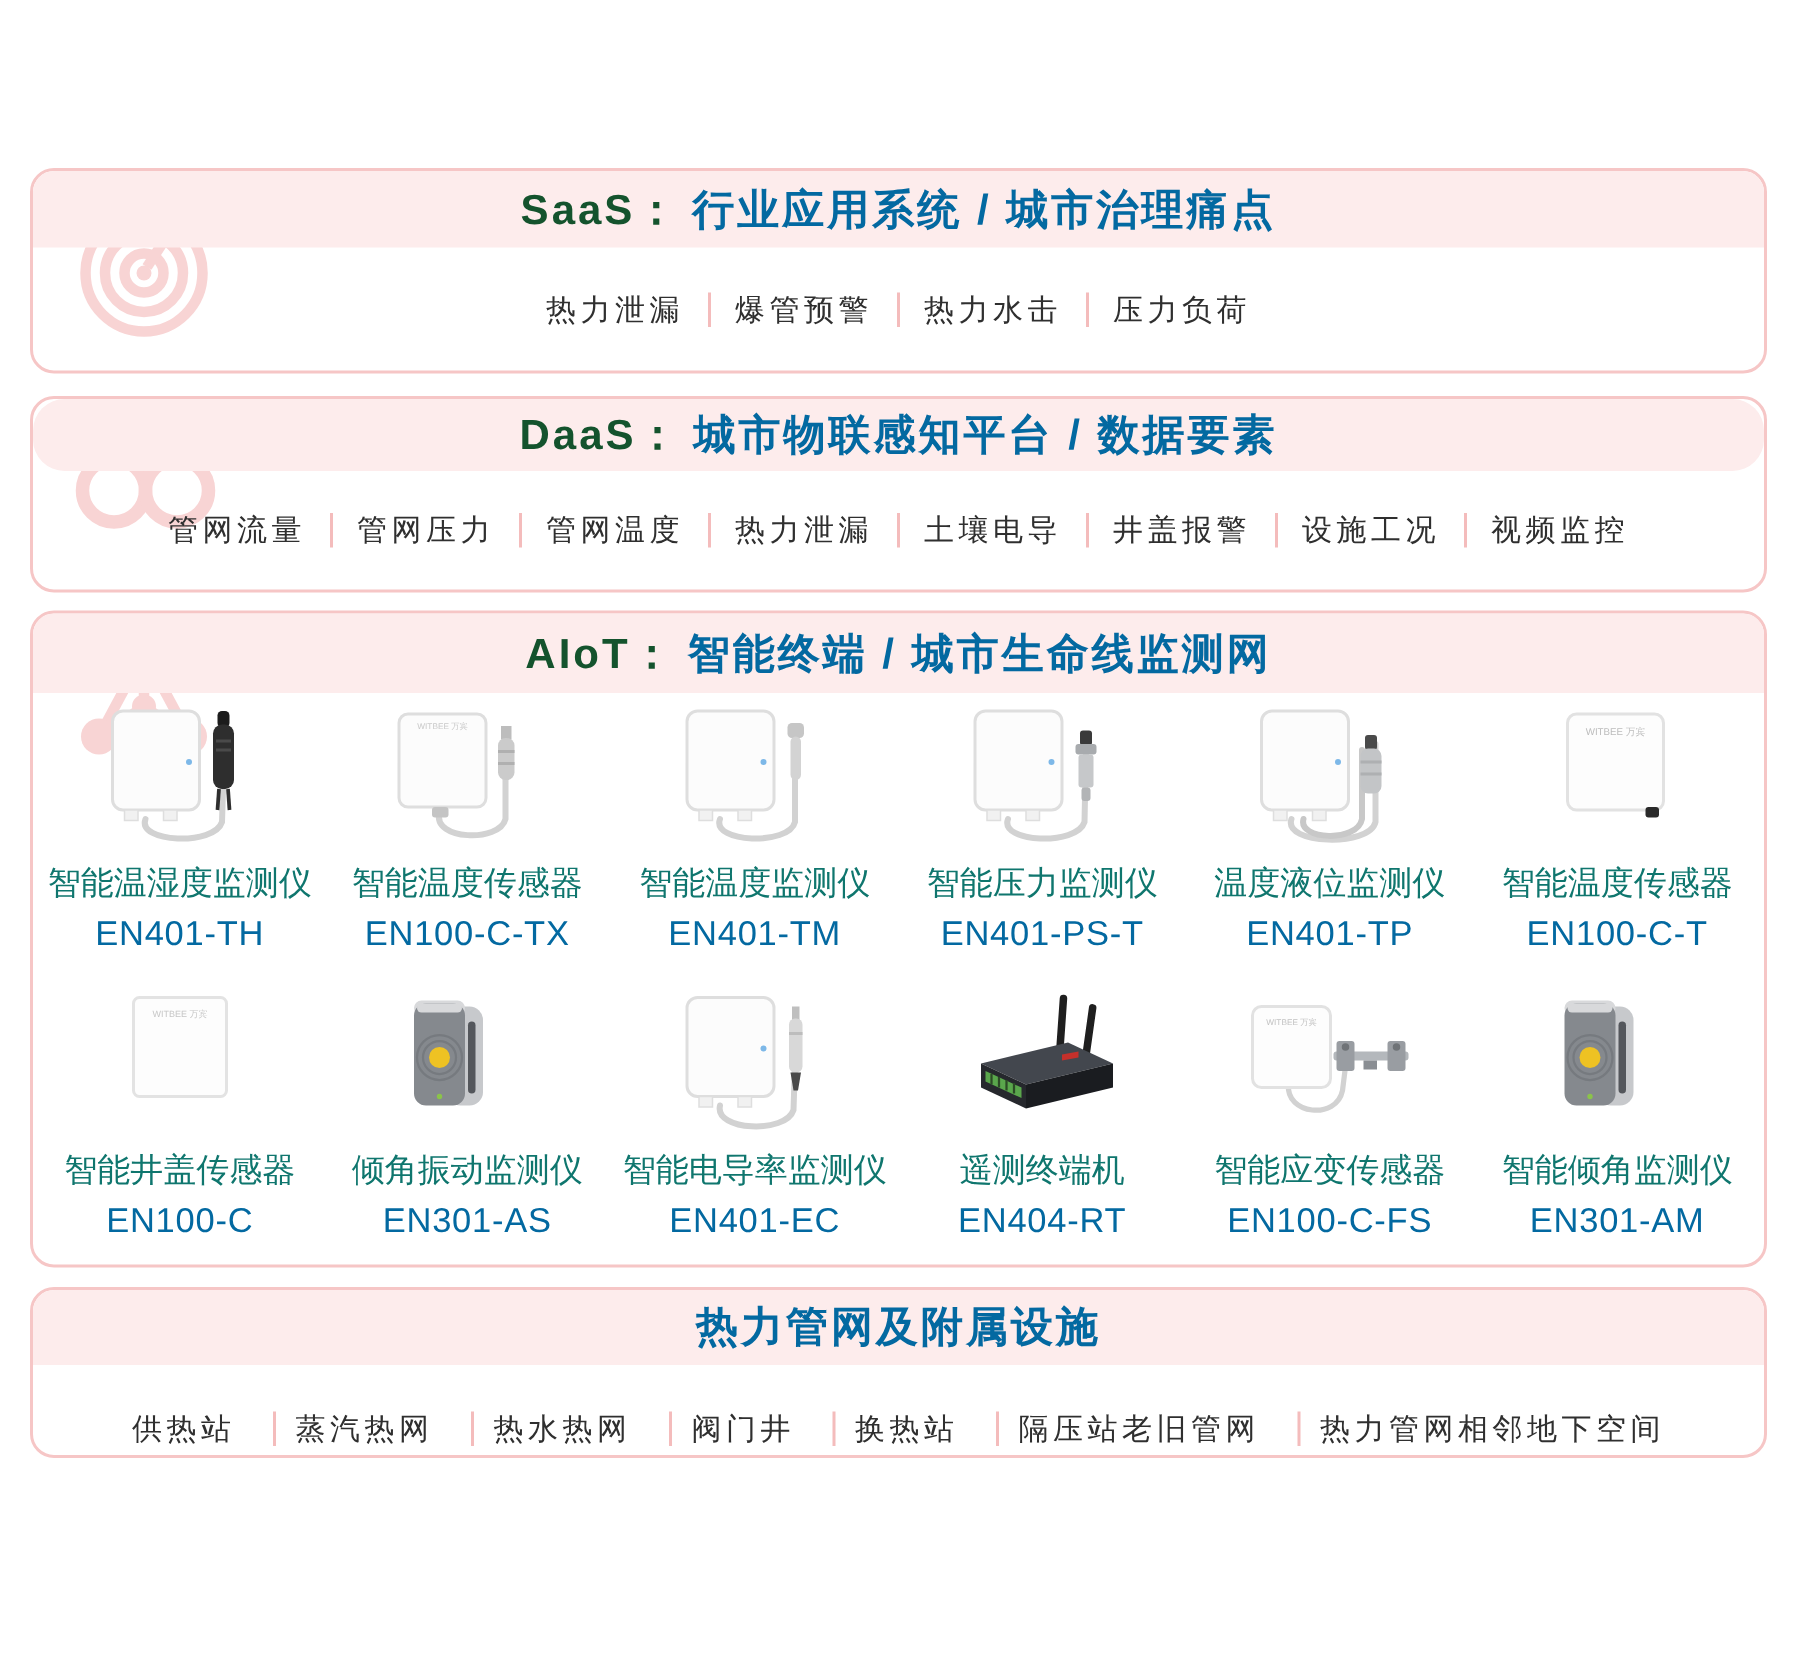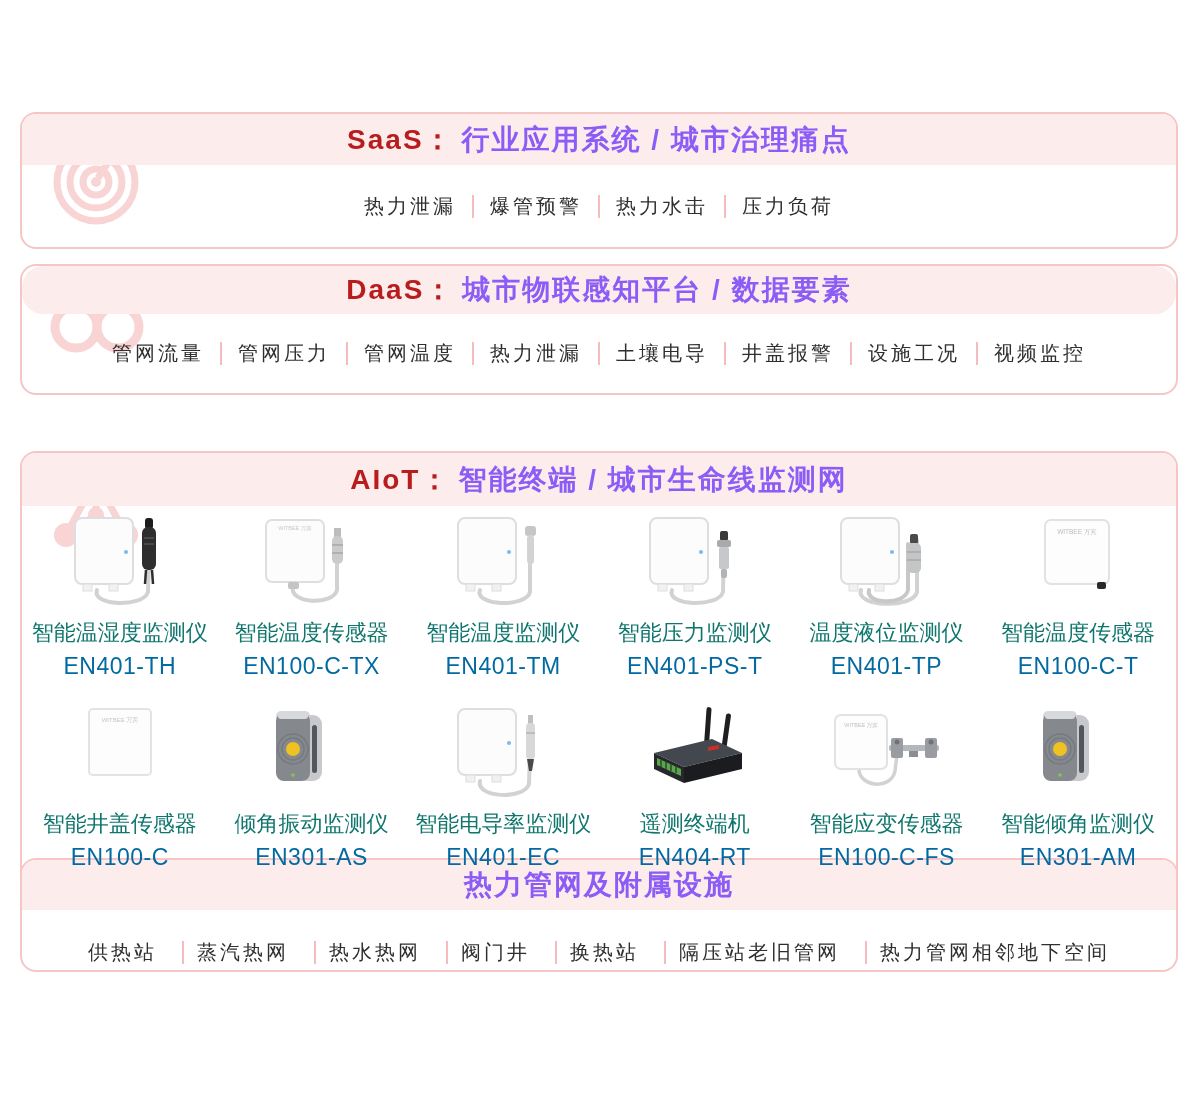--- a/index.html
+++ b/index.html
@@ -10,42 +10,42 @@
   }
   .panel{
     position:absolute;left:20px;width:1158px;box-sizing:border-box;
     border:2px solid #f6c6c6;border-radius:16px;background:#ffffff;overflow:hidden;
   }
   .band{
     background:#fdecec;display:flex;align-items:center;justify-content:center;
     position:relative;z-index:1;
   }
   .title{font-size:28px;font-weight:bold;letter-spacing:2px;white-space:nowrap;}
-  .title .prefix{color:#b91c1c;margin-right:8px;}
-  .title .main{color:#8b5cf6;}
+  .title .prefix{color:#14532d;margin-right:8px;}
+  .title .main{color:#0369a1;}
   .items{
     display:flex;align-items:center;justify-content:center;
     position:relative;z-index:2;white-space:nowrap;
   }
   .item{
     font-size:20px;color:#2f2f2f;letter-spacing:3px;
     padding:0 17px;position:relative;
   }
   .item + .item::before{
     content:"";position:absolute;left:-1px;top:2px;bottom:2px;width:2px;background:#f4bcbc;
   }
   .wm{position:absolute;z-index:0;}
   
   #panel-saas{top:112px;height:137px;}
   #panel-saas .band{height:51px;}
   #panel-saas .items{height:82px;}
   #panel-daas{top:264px;height:131px;}
   #panel-daas .band{height:48px;border-radius:21px;}
   #panel-daas .items{height:79px;}
-  #panel-aiot{top:407px;height:438px;margin-top:44px;}
+  #panel-aiot{top:407px;height:438px;}
   #panel-aiot .band{height:53px;}
   #panel-fac{top:858px;height:114px;}
   #panel-fac .band{height:50px;}
   #panel-fac .items{height:85px;gap:12px;}
   #panel-fac .item{padding:0 14px;}
   
   .grid{display:flex;flex-wrap:wrap;padding:8px 2px 0 2px;position:relative;z-index:2;}
   .cell{
     width:16.666%;height:191px;box-sizing:border-box;
     display:flex;flex-direction:column;align-items:center;text-align:center;

